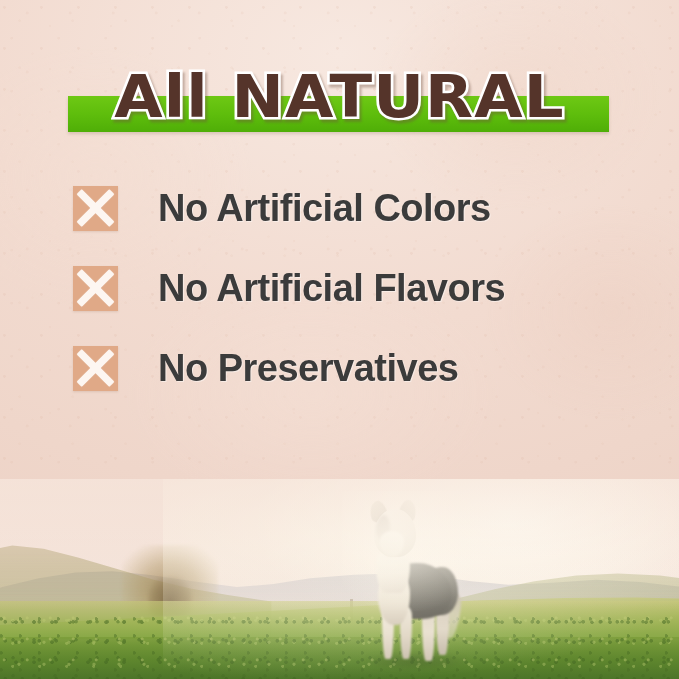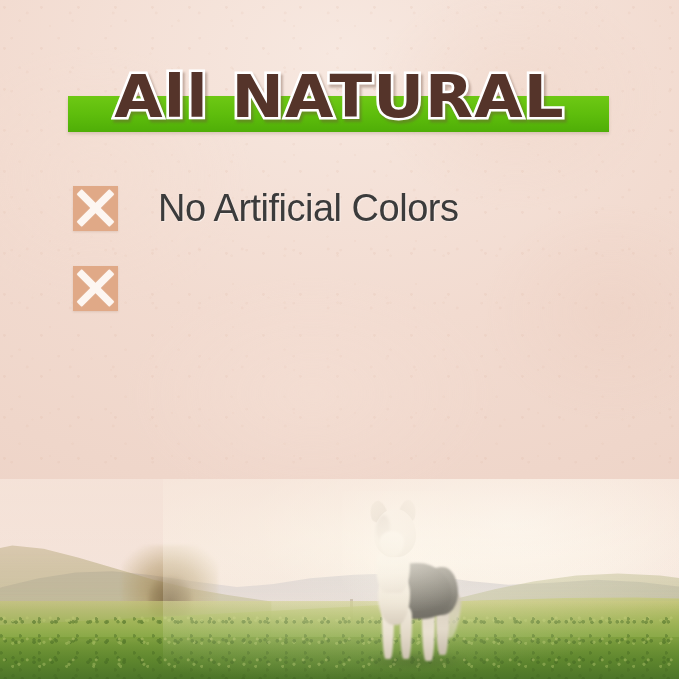--- a/index.html
+++ b/index.html
@@ -106,21 +106,21 @@
     background:#fdf6f1;
     border-radius:1px;
     box-shadow:0 0 1px rgba(255,255,255,.9);
   }
   .claim-icon::before { transform:rotate(45deg); }
   .claim-icon::after  { transform:rotate(-45deg); }
 
   .claim-label {
     margin-left:40px;
     font-family:"Liberation Sans", sans-serif;
-    font-weight:normal;
+    font-weight:bold;
     font-size:38px;
     line-height:1;
     letter-spacing:-.5px;
     color:#3b3b3b;
     text-shadow:1px 1px 0 rgba(255,255,255,.45);
     white-space:nowrap;
   }
 
   
   .scene {
@@ -367,22 +367,27 @@
 
   <div class="claims">
 
     <div class="claim-row">
       <span class="claim-icon"></span>
       <span class="claim-label">No Artificial Colors</span>
     </div>
 
     <div class="claim-row">
       <span class="claim-icon"></span>
+      <span class="claim-label">No Artificial Flavors</span>
     </div>
 
+    <div class="claim-row">
+      <span class="claim-icon"></span>
+      <span class="claim-label">No Preservatives</span>
+    </div>
 
 
   </div>
 
   <div class="scene">
     <div class="sky"></div>
     <div class="sun-haze"></div>
 
     <div class="ridge-far"></div>
     <div class="ridge-left"></div>

